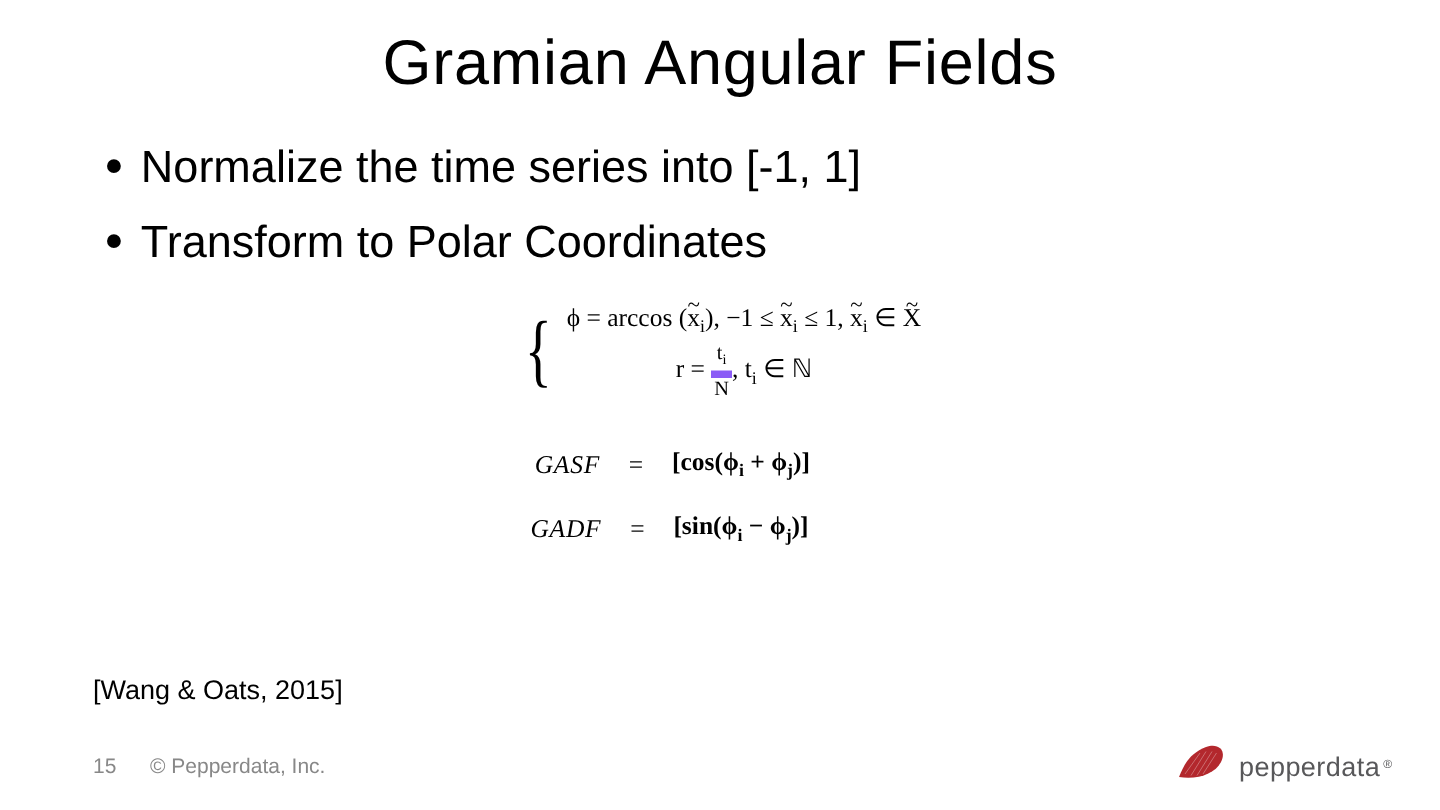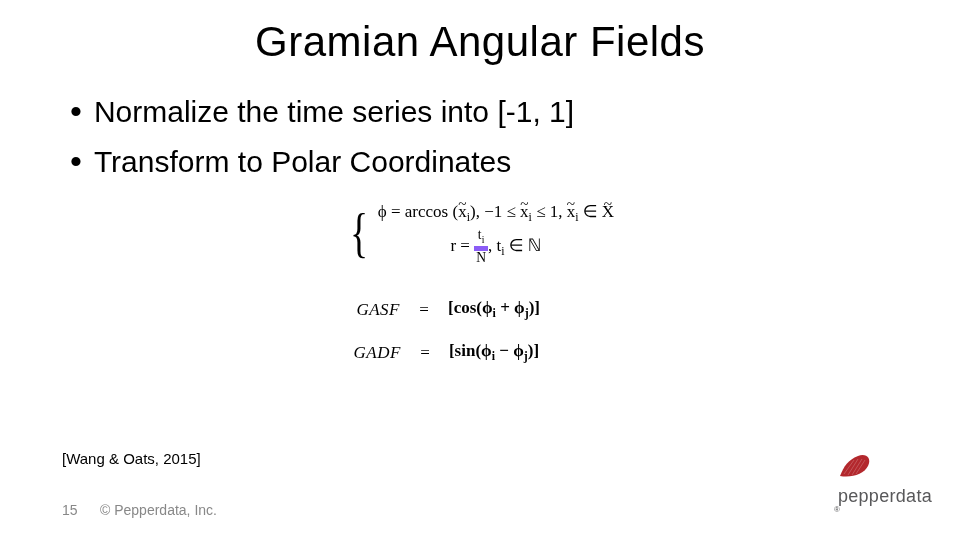--- a/index.html
+++ b/index.html
@@ -19,24 +19,24 @@
   .tilde::after { content: "~"; position: absolute; left: 50%; top: -0.55em; transform: translateX(-50%); font-size: 0.9em; }
   .frac { display: inline-block; vertical-align: middle; text-align: center; line-height: 1; position: relative; top: -1px; }
   .frac .num { display: block; font-size: 0.8em; border-bottom: 5px solid #8b5cf6; padding: 0 2px; }
   .frac .den { display: block; font-size: 0.8em; padding: 0 2px; }
   .gasf-gadf { position: absolute; top: 288px; left: 0; width: 868px; display: flex; flex-direction: column; align-items: center; font-family: "Cambria Math", "STIX", "Times New Roman", serif; font-size: 17px; }
   .eq-row { display: flex; align-items: center; margin: 10px 0; }
   .eq-lhs { width: 72px; text-align: right; font-style: italic; letter-spacing: 0.5px; }
   .eq-eq  { width: 48px; text-align: center; }
   .eq-rhs { text-align: right; font-weight: bold; }
   sub { font-size: 0.7em; }
-  .citation { position: absolute; left: 62px; top: 450px; font-size: 15px; }
+  .citation { position: absolute; left: 62px; top: 450px; font-size: 18px; }
   .page-num { position: absolute; left: 62px; bottom: 22px; font-size: 14px; color: #888; }
   .copyright { position: absolute; left: 100px; bottom: 22px; font-size: 14px; color: #888; text-align: right; }
-  .logo { position: absolute; right: 28px; bottom: 18px; display: flex; align-items: flex-start; gap: 6px; flex-direction: column; }
+  .logo { position: absolute; right: 28px; bottom: 18px; display: flex; align-items: flex-end; gap: 6px; }
   .logo .word { font-size: 18px; color: #58585a; letter-spacing: 0.3px; }
   .logo .tm { font-size: 8px; color: #58585a; position: relative; top: -8px; left: -4px; }
   .logo svg { display: block; }
 </style>
 </head>
 <body>
 
 <div class="slide">
 
   <div class="title">Gramian Angular Fields</div>

